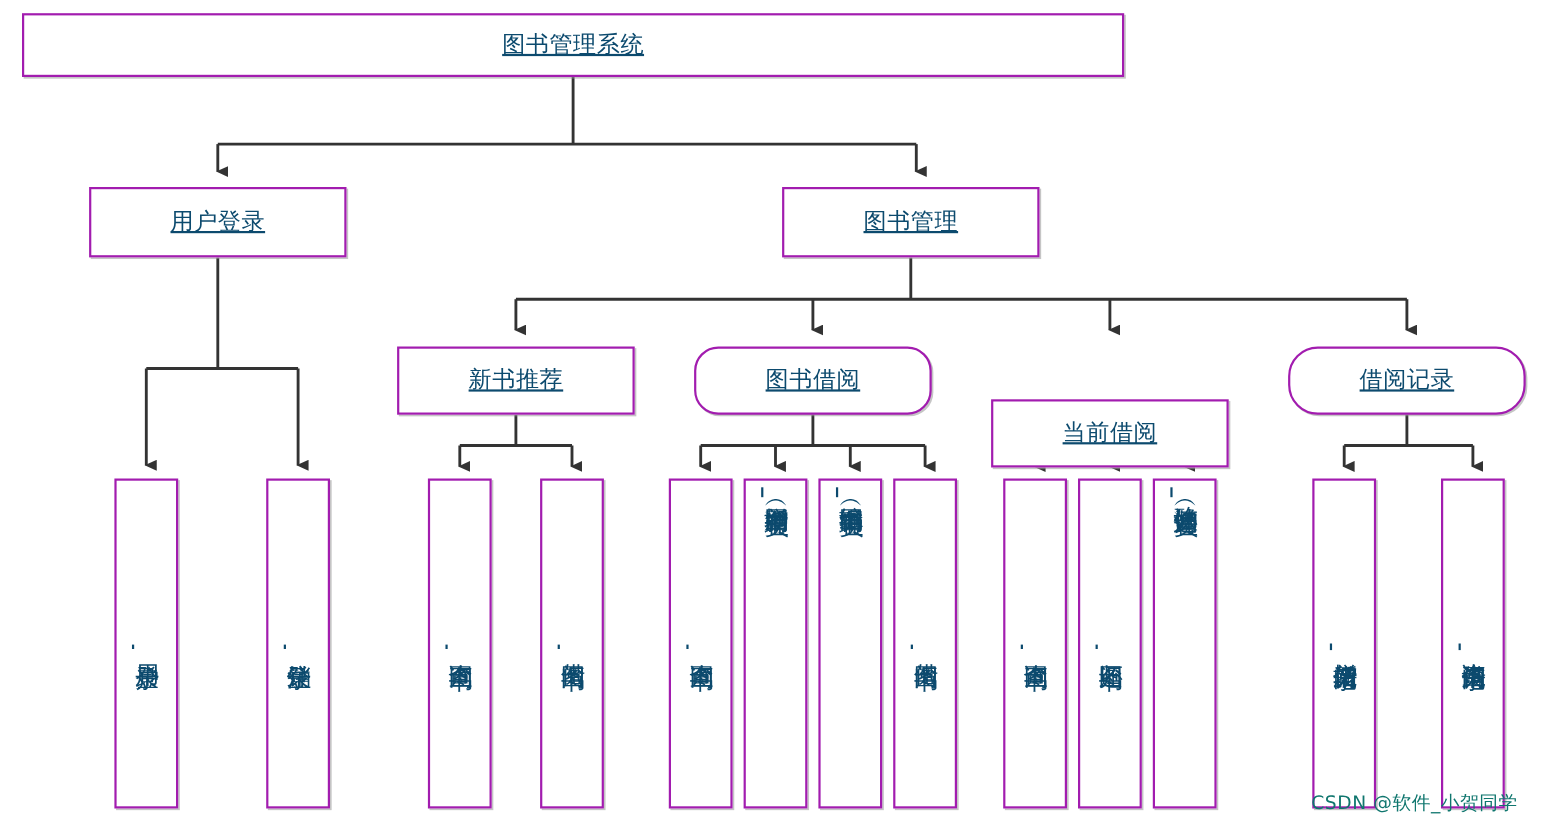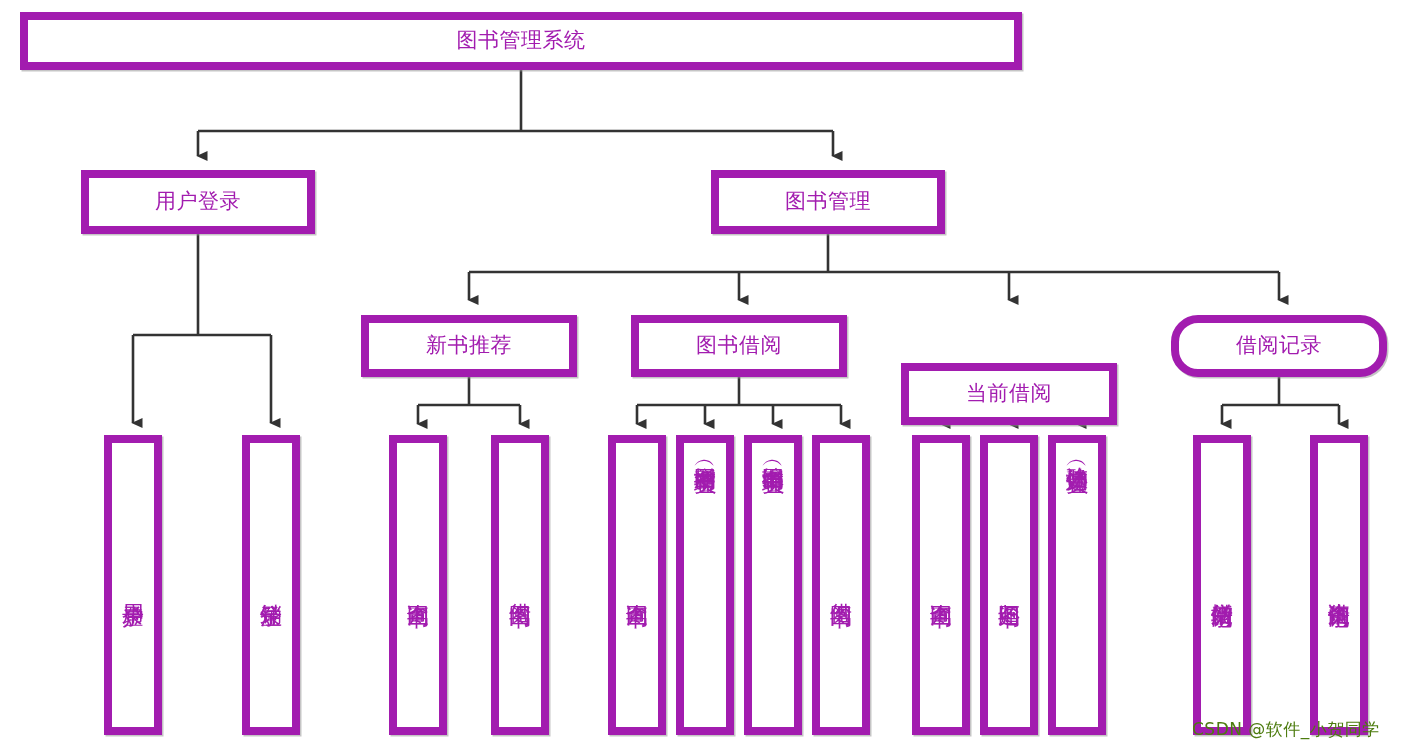--- a/index.html
+++ b/index.html
@@ -22,26 +22,27 @@
     position: absolute;
     left: 0;
     top: 0;
     width: 1405px;
     height: 747px;
   }
   .node {
     position: absolute;
     box-sizing: border-box;
     background: #ffffff;
-    border: 8px solid #a21caf;
+    border: 2px solid #a21caf;
     display: flex;
     align-items: center;
     justify-content: center;
-    color: #a21caf;
+    color: #0c4a6e;
     box-shadow: 1.5px 1.5px 0 rgba(150,150,150,0.55);
+    text-decoration: underline;
   }
   .node-label {
     display: block;
     text-align: center;
     line-height: 1.12;
     letter-spacing: 0.5px;
     white-space: nowrap;
   }
   
   .node.h .node-label {
@@ -59,21 +60,21 @@
   .node.v .node-label {
     writing-mode: vertical-rl;
     text-orientation: upright;
     font-size: 22px;
     line-height: 1.18;
     letter-spacing: 1px;
   }
   .watermark {
     position: absolute;
     font-size: 17px;
-    color: #4d7c0f;
+    color: #0f766e;
     white-space: nowrap;
     letter-spacing: 0.5px;
   }
 </style>
 </head>
 <body>
 
 <div id="diagram-root">
 
   <svg id="diagram-svg" viewBox="0 0 1405 747" xmlns="http://www.w3.org/2000/svg">
@@ -135,21 +136,21 @@
   </div>
 
   <div class="node h" style="left:361px; top:315px; width:216px; height:62px;">
     <span class="node-label">新书推荐</span>
   </div>
 
   <div class="node h" style="left:711px; top:170px; width:234px; height:64px;">
     <span class="node-label">图书管理</span>
   </div>
 
-  <div class="node h" style="left:631px; top:315px; width:216px; height:62px;">
+  <div class="node h" style="left:631px; top:315px; width:216px; height:62px;border-radius:22px;">
     <span class="node-label">图书借阅</span>
   </div>
 
   <div class="node h" style="left:901px; top:315px; width:216px; height:62px;margin-top:48px;">
     <span class="node-label">当前借阅</span>
   </div>
 
   <div class="node h" style="left:1171px; top:315px; width:216px; height:62px;border-radius:27px;">
     <span class="node-label">借阅记录</span>
   </div>

